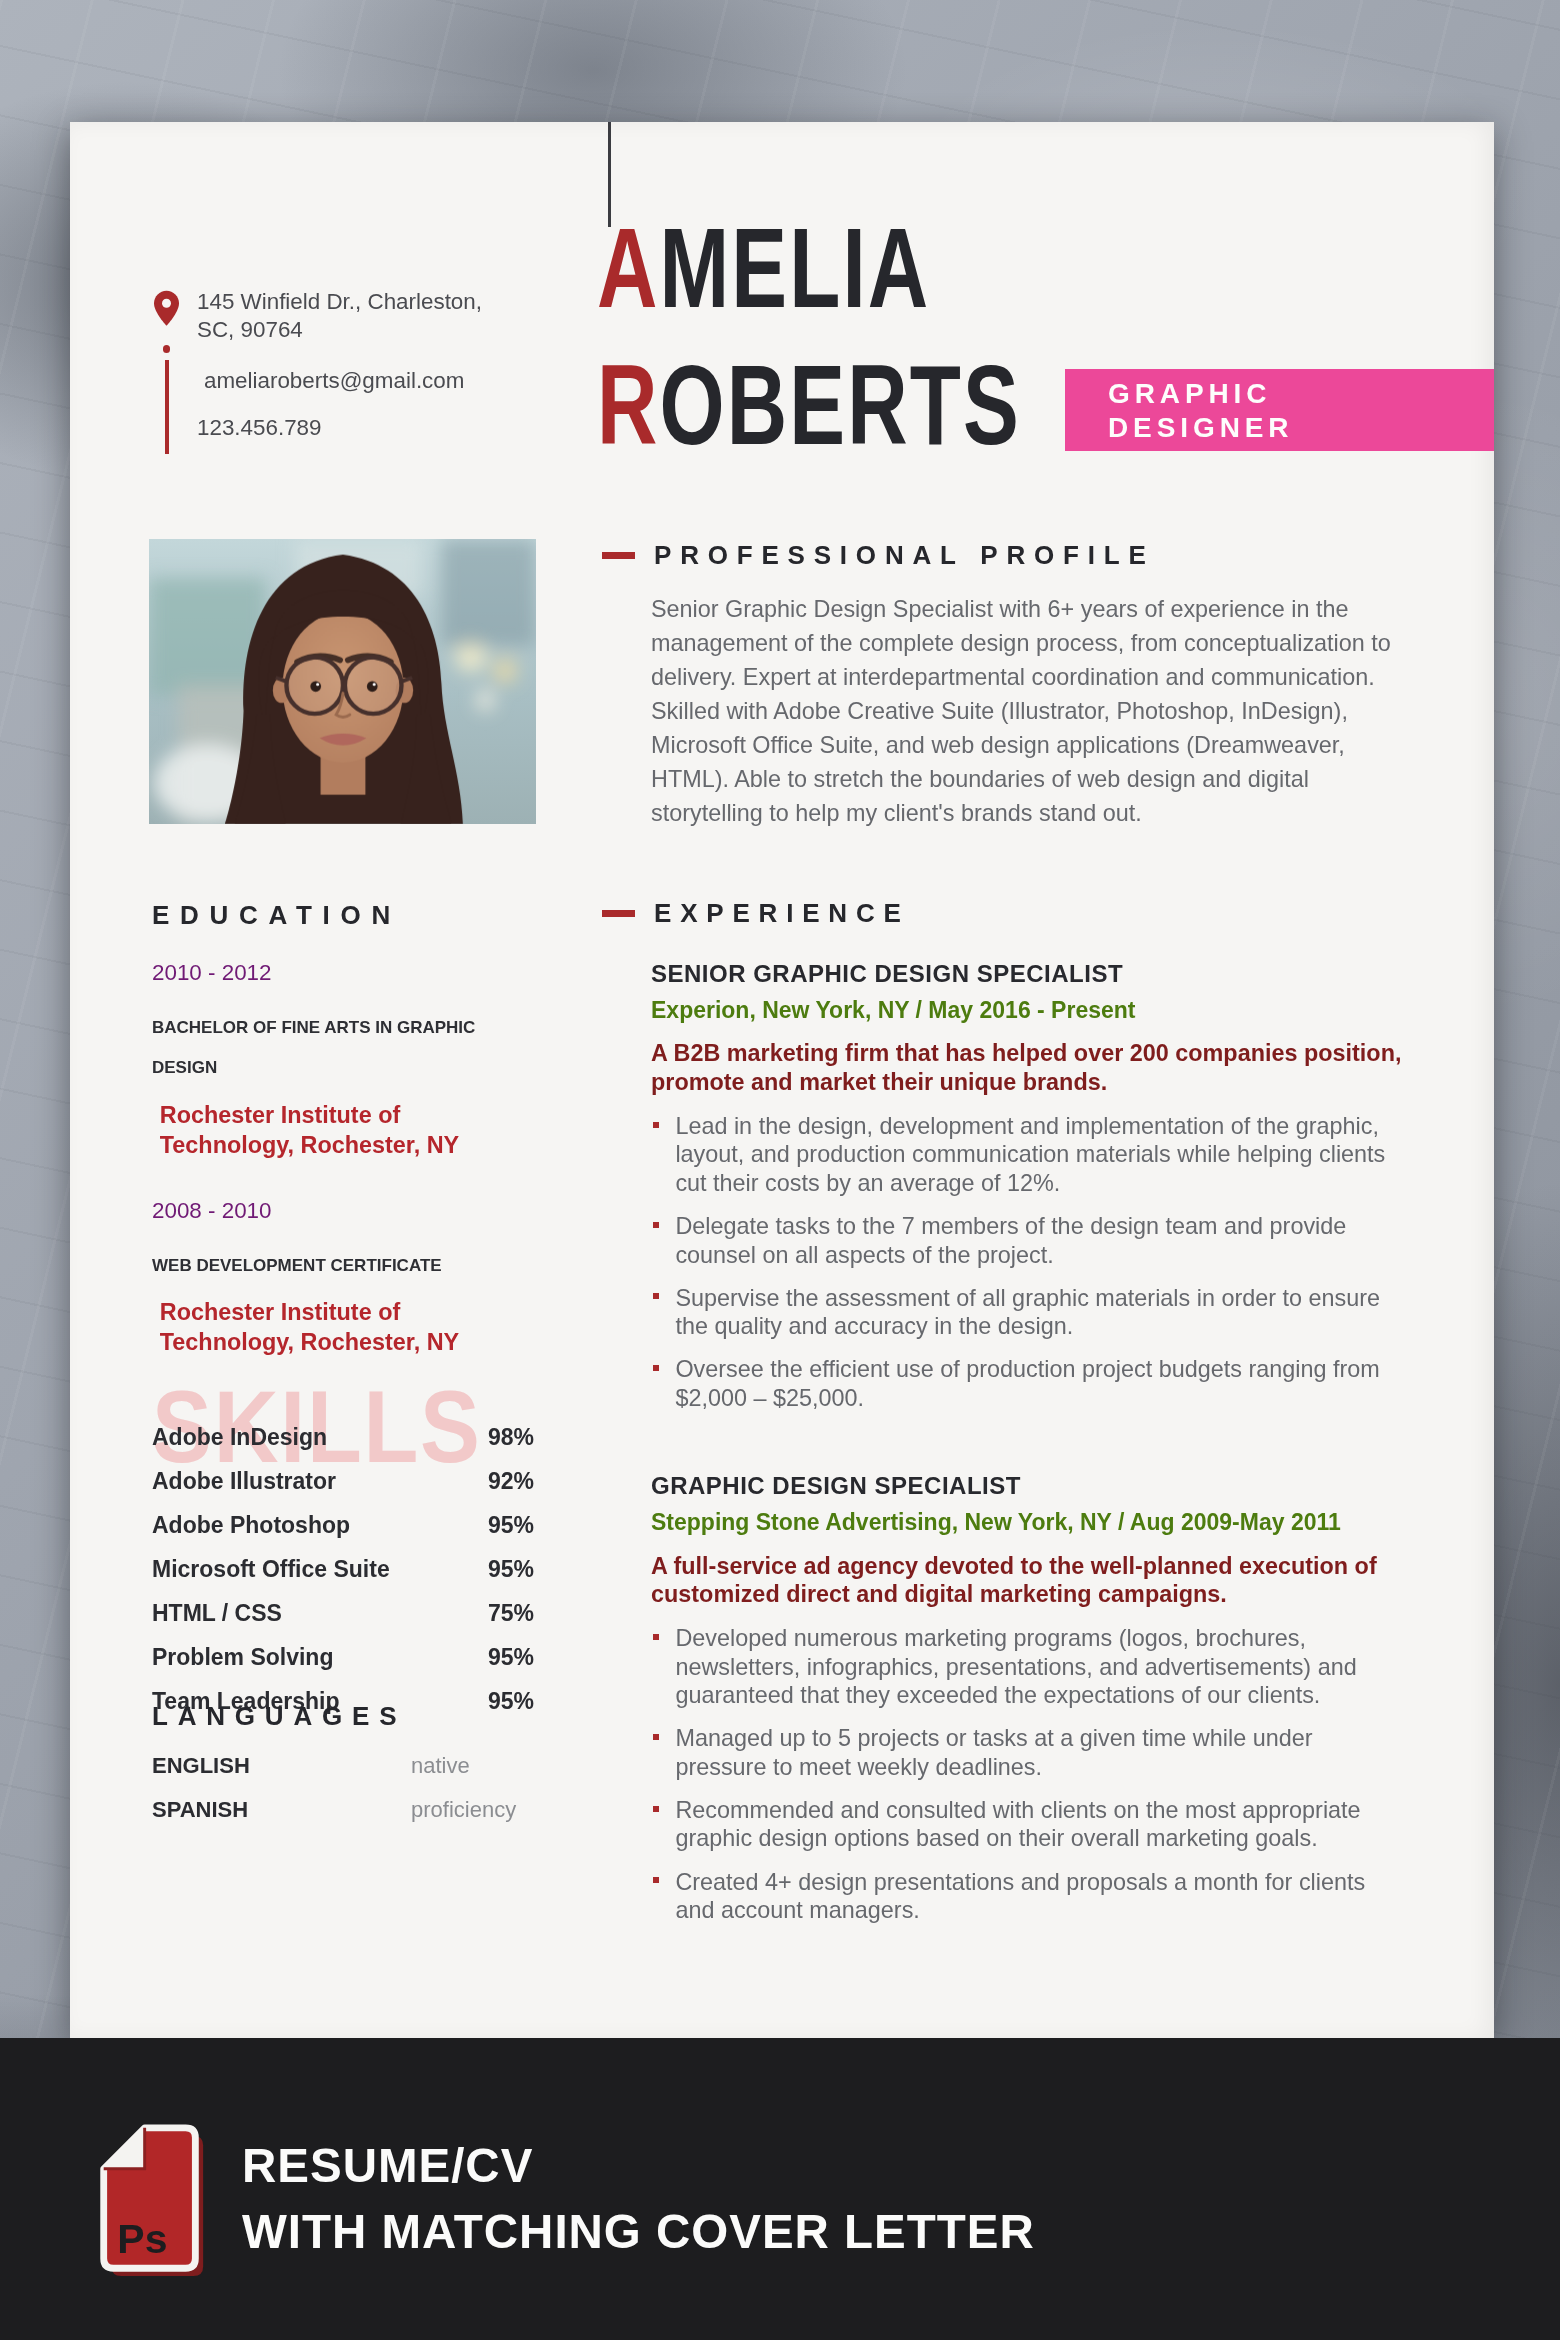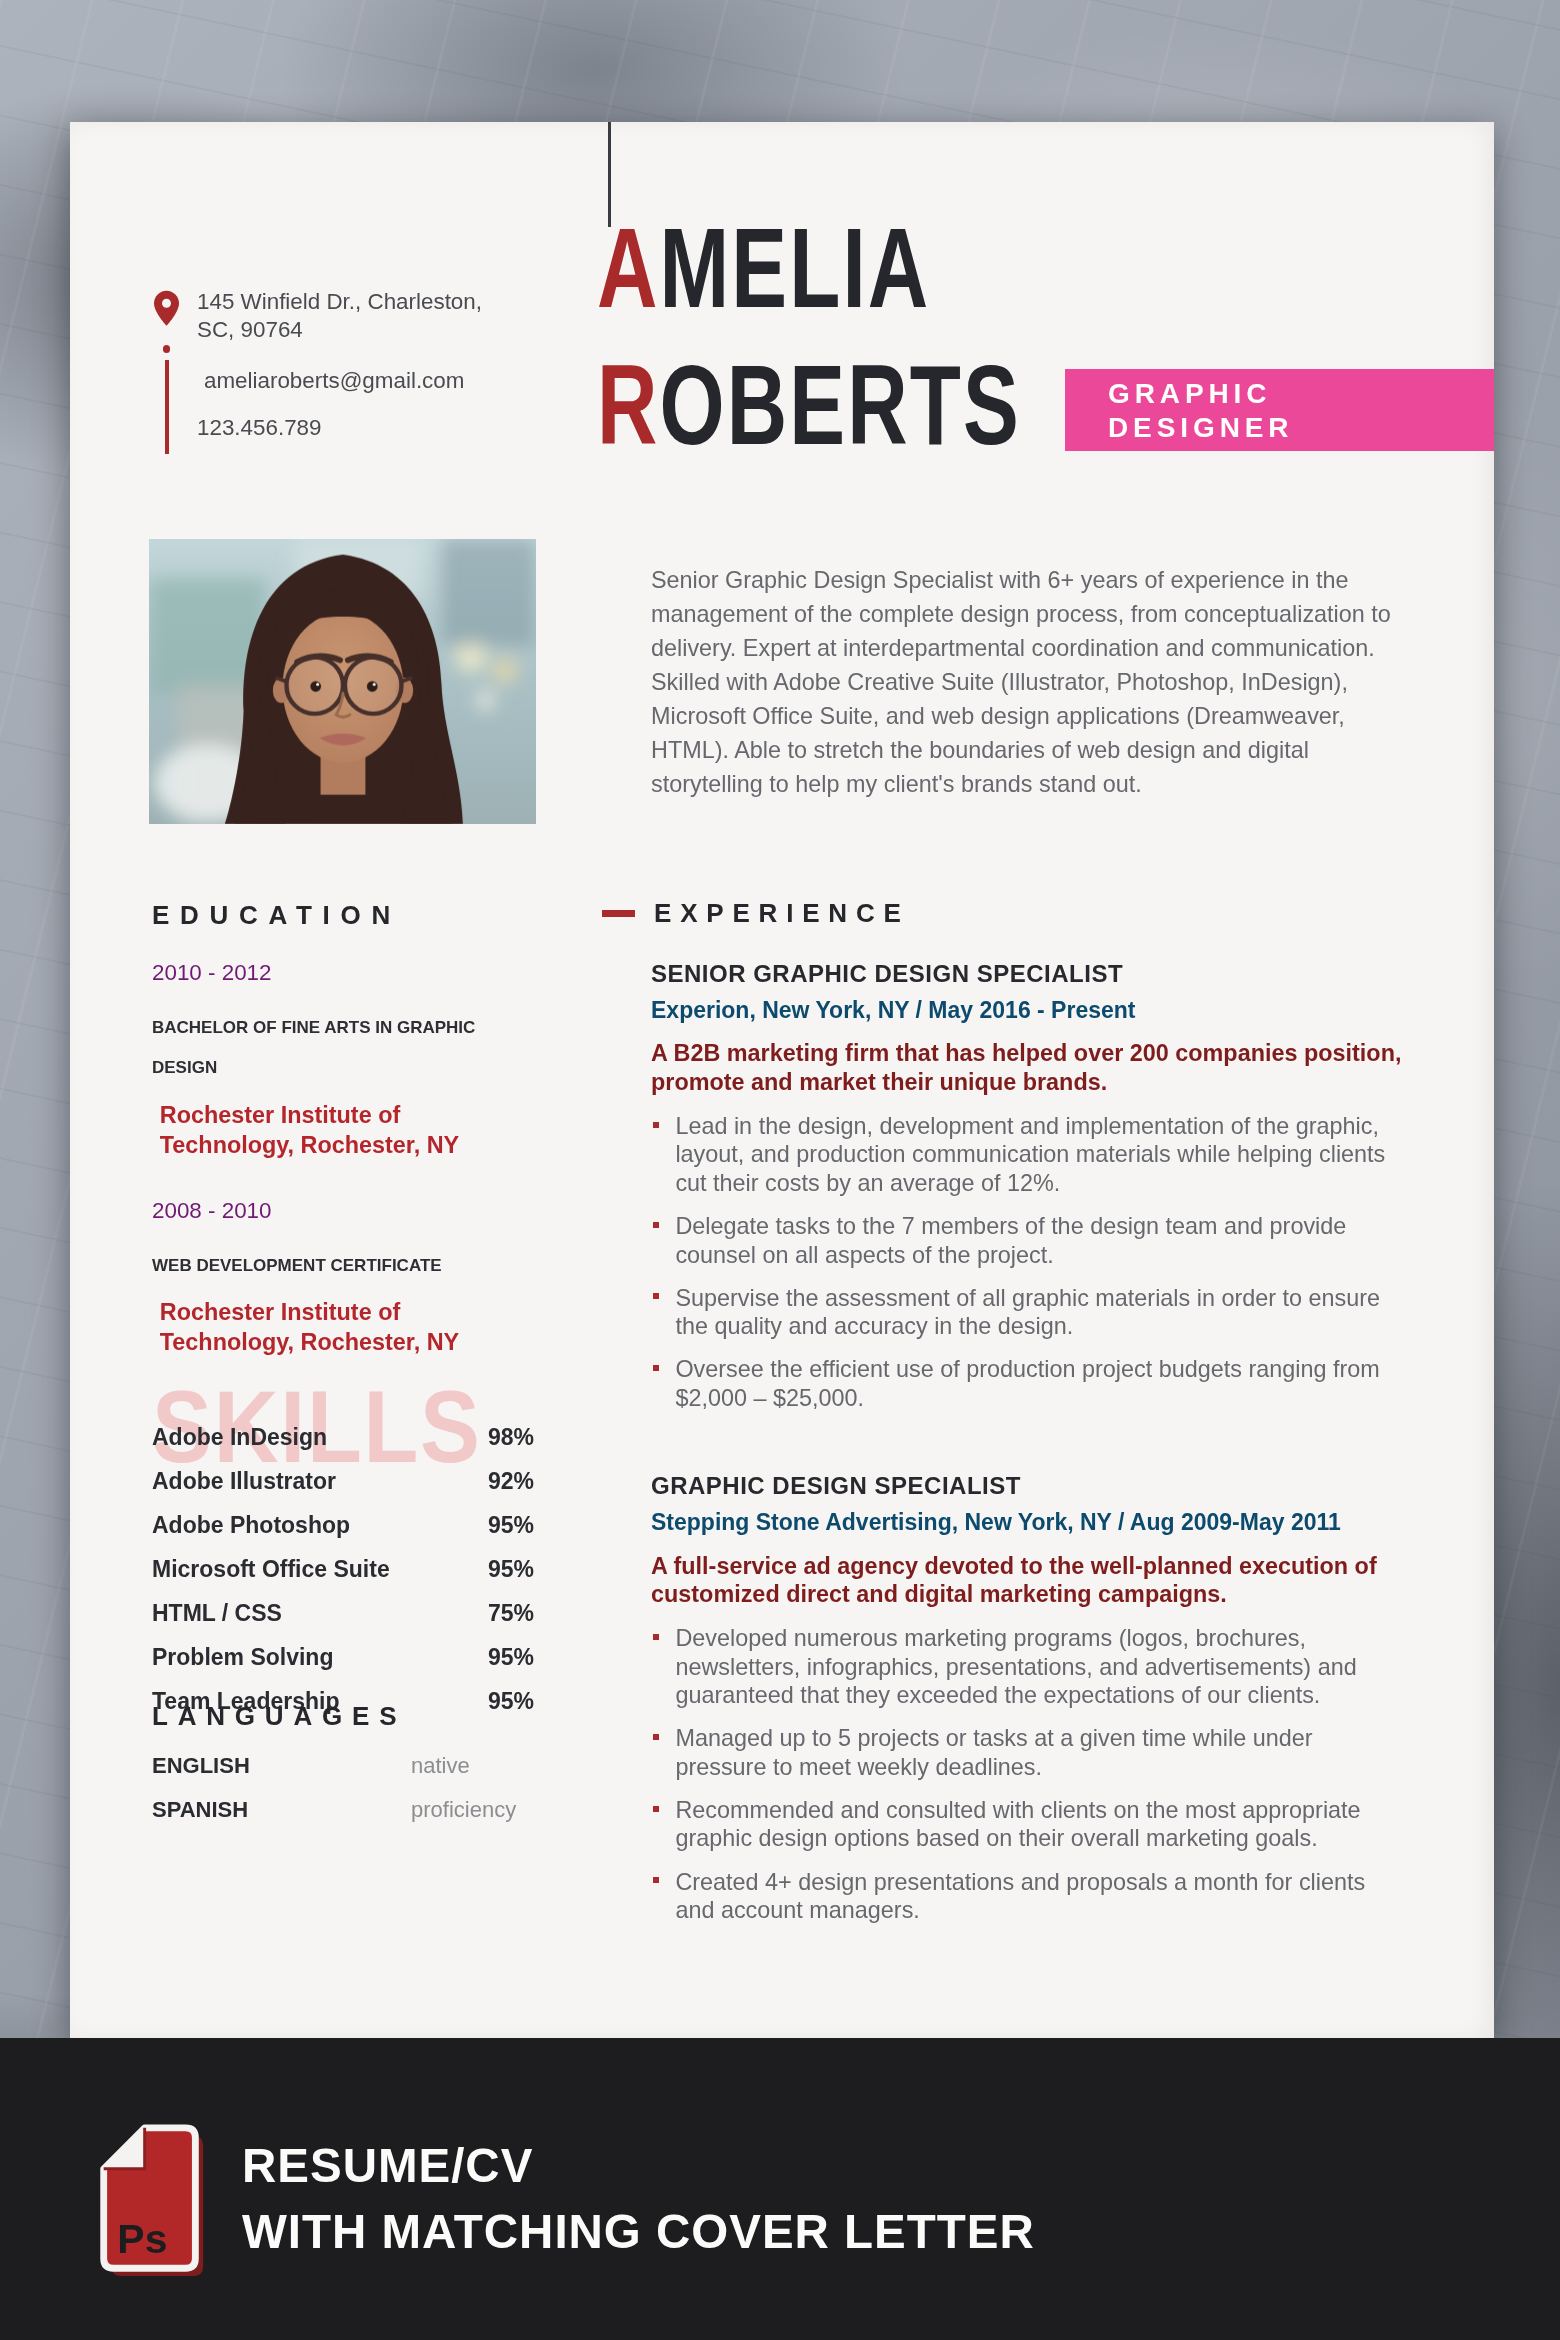--- a/index.html
+++ b/index.html
@@ -87,21 +87,21 @@
   .profile-sec { top:419px; }
   .experience-sec { top:777px; }
   .sec-head.with-dash { padding-left:52px; }
   .profile-text { margin-top:22.4px; margin-left:49px; width:761px;
     font-size:23.4px; line-height:34px; color:#66686d; }
 
   .job1 { margin-top:31px; }
   .job2 { margin-top:59px; }
   .job { margin-left:49px; width:751px; }
   .job-title { font-size:24px; font-weight:700; letter-spacing:0.5px; color:#28292e; line-height:29px; }
-  .job-meta { margin-top:7.8px; font-size:23px; font-weight:700; color:#0c4a6e; line-height:29px; }
+  .job-meta { margin-top:7.8px; font-size:23px; font-weight:700; color:#4d7c0f; line-height:29px; }
   .job-summary { margin-top:14.6px; font-size:23.4px; line-height:28.5px; color:#7f1d1d;font-weight:bold; }
   .job-bullets { margin-top:15.6px; list-style:none; }
   .job-bullets li { position:relative; padding-left:24.4px; font-size:23.4px; line-height:28.5px; color:#66686d; }
   .job-bullets li + li { margin-top:14.6px; }
   .job-bullets li::before { content:""; position:absolute; left:2px; top:9.8px;
     width:5.9px; height:5.9px; background:#a92a2b; }
 
   
   .footer-bar { position:absolute; left:0; top:2038px; width:1560px; height:302px; background:#1d1d1f; }
   .ps-icon { position:absolute; left:92px; top:80px; }
@@ -259,20 +259,24 @@
           <span class="lang-level">native</span>
         </div>
       <div class="lang-row">
           <span class="lang-name">SPANISH</span>
           <span class="lang-level">proficiency</span>
         </div>
     </div>
   </div>
 
   <div class="right-sec profile-sec">
+    <div class="sec-head with-dash">
+      <span class="dash"></span>
+      <span>PROFESSIONAL PROFILE</span>
+    </div>
     <div class="profile-text">Senior Graphic Design Specialist with 6+ years of experience in the management of the complete design process, from conceptualization to delivery. Expert at interdepartmental coordination and communication. Skilled with Adobe Creative Suite (Illustrator, Photoshop, InDesign), Microsoft Office Suite, and web design applications (Dreamweaver, HTML). Able to stretch the boundaries of web design and digital storytelling to help my client's brands stand out.</div>
   </div>
 
   <div class="right-sec experience-sec">
     <div class="sec-head with-dash">
       <span class="dash"></span>
       <span>EXPERIENCE</span>
     </div>
 
     <div class="job job1">

